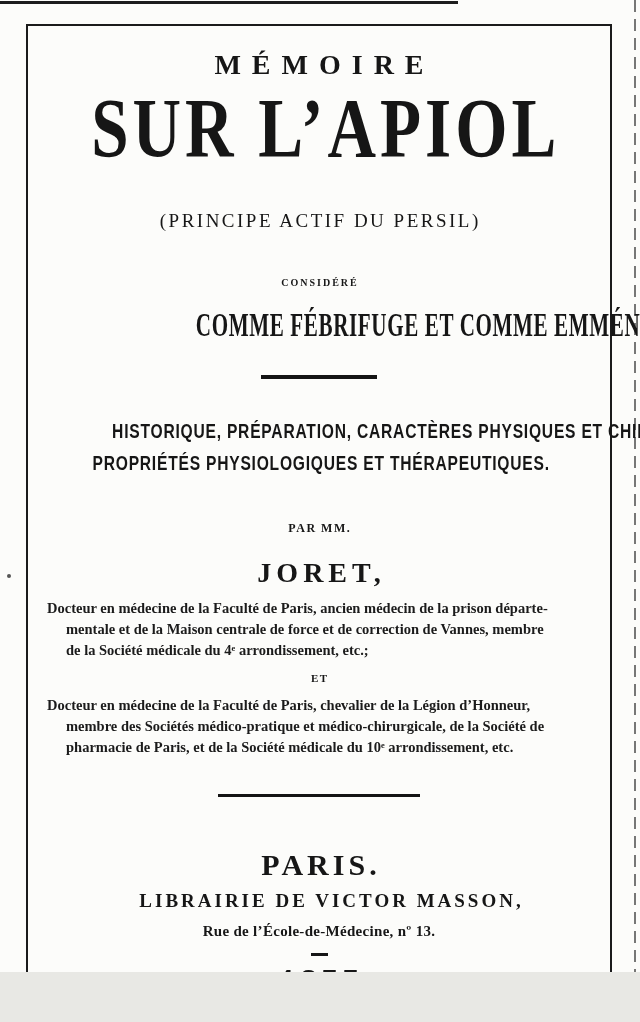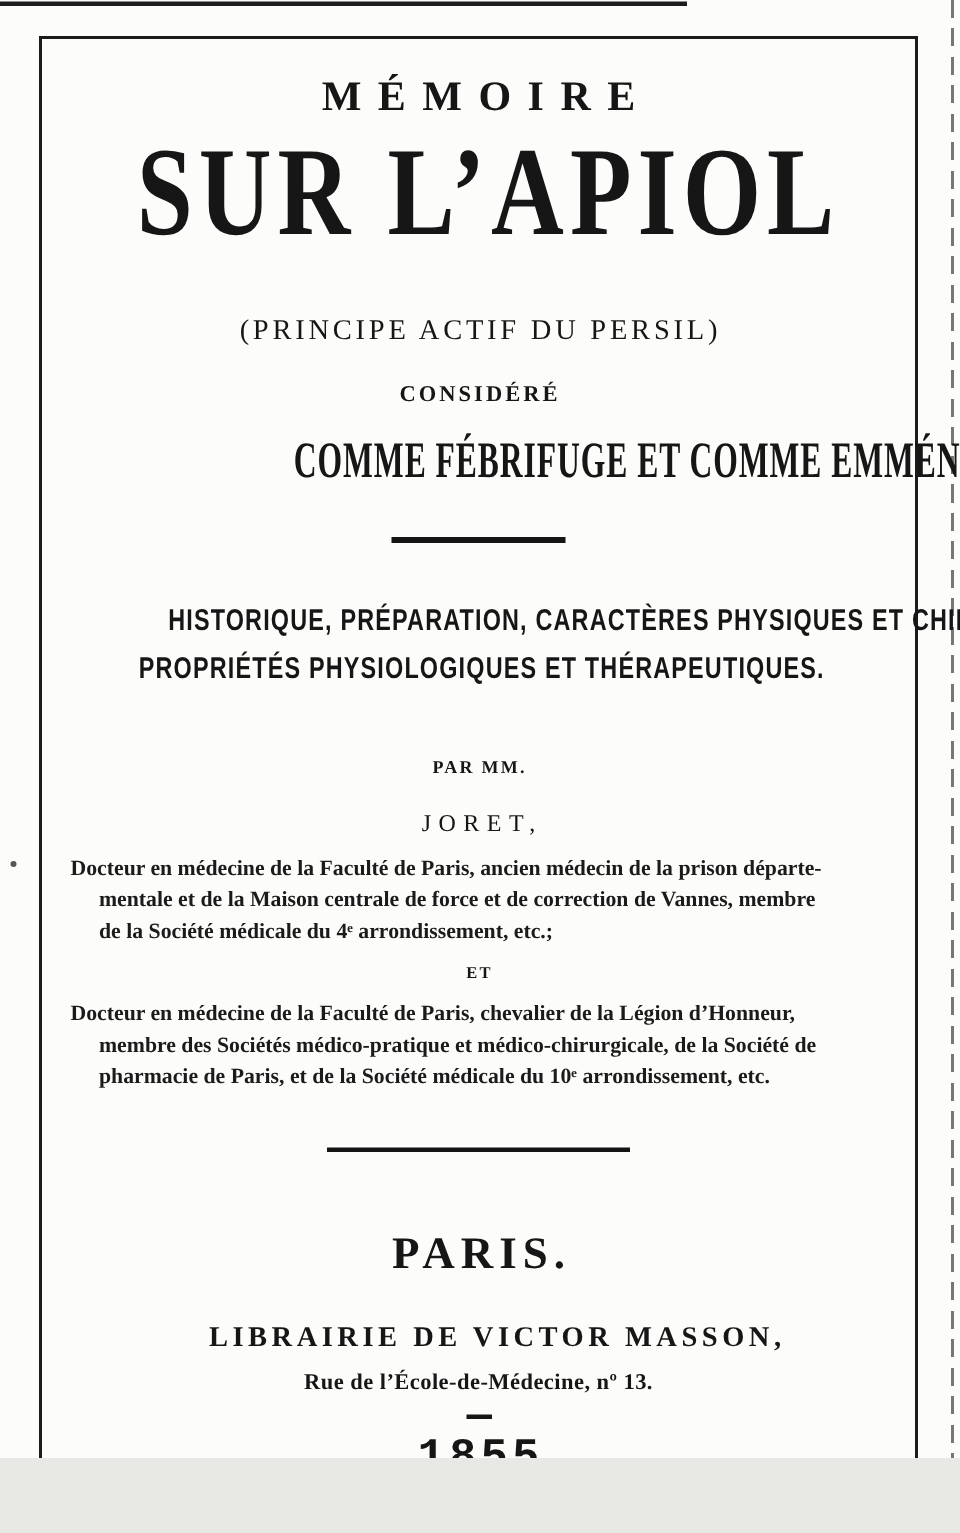--- a/index.html
+++ b/index.html
@@ -49,22 +49,22 @@
     transform: scaleX(0.8);
     transform-origin: center;
   }
   .paren {
     margin-top: 24px;
     font-size: 19px;
     letter-spacing: 2.5px; text-indent: 2.5px;
     line-height: 1.1;
   }
   .considere {
-    margin-top: 24px;
-    font-size: 15px; font-weight: 700;
+    margin-top: 46px;
+    font-size: 10px; font-weight: 700;
     letter-spacing: 2px; text-indent: 2px;
     line-height: 1;
   }
   .tagline { margin-top: 20px; line-height: 34px; white-space: nowrap; }
   .tagline span {
     display: inline-block;
     font-size: 34px; font-weight: 700;
     letter-spacing: 1px;
     transform: scaleX(0.62);
     transform-origin: center;
@@ -83,21 +83,21 @@
   }
 
   .par-mm {
     margin-top: 47px;
     font-size: 12px; font-weight: 700;
     letter-spacing: 1.5px; text-indent: 1.5px;
     line-height: 1;
   }
   .author-name {
     margin-top: 25px;
-    font-size: 16px; font-weight: 400;
+    font-size: 28px; font-weight: 700;
     letter-spacing: 5px; text-indent: 5px;
     line-height: 1;
   }
   .author-name.homolle { margin-top: 13px; letter-spacing: 3px; text-indent: 3px; }
   .bio {
     margin-top: 11px;
     padding: 0 10px 0 19px;
     text-align: left;
     font-size: 14.5px; font-weight: 700;
     line-height: 21px;
@@ -112,21 +112,21 @@
   }
   .rule-mid { margin: 36px auto 0; width: 202px; height: 3px; background: #141414; }
 
   .city {
     margin-top: 53px;
     font-size: 30px; font-weight: 700;
     letter-spacing: 4px; text-indent: 4px;
     line-height: 1;
   }
   .publisher {
-    margin-top: 31px;
+    margin-top: 11px;
     font-size: 19px; font-weight: 700;
     letter-spacing: 3px; text-indent: 3px;
     line-height: 1;
     padding-left: 22px;
   }
   .address {
     margin-top: 13px;
     font-size: 15px; font-weight: 700;
     letter-spacing: .3px;
     line-height: 17px;

